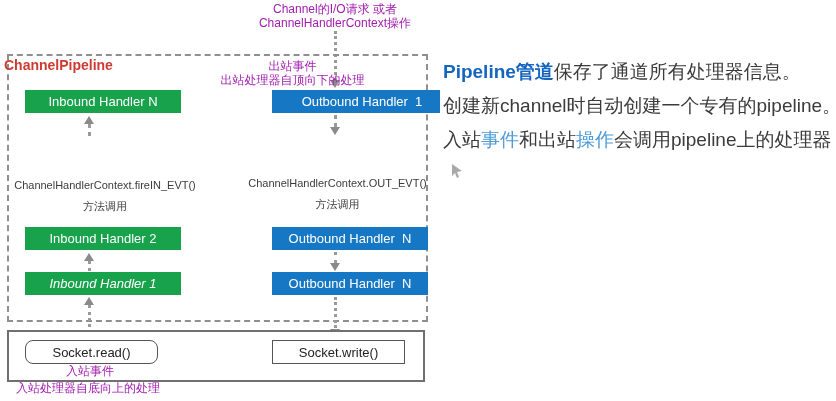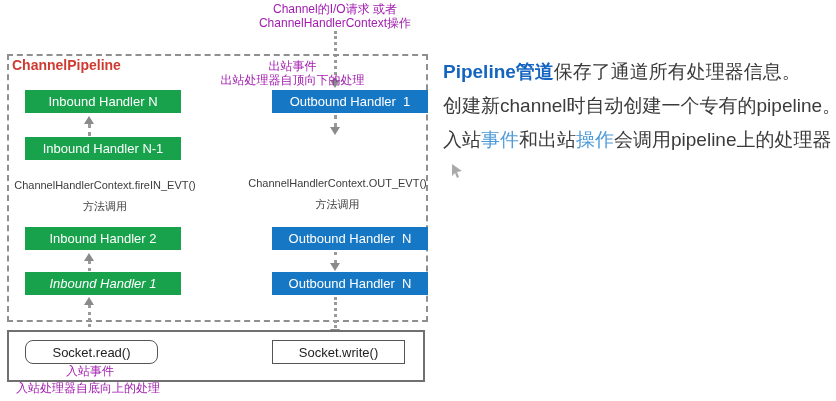--- a/index.html
+++ b/index.html
@@ -46,25 +46,24 @@
 
   <div class="abs dotline" style="left:334px; top:31px; height:50px;"></div>
   <div class="abs tri-down" style="left:330px; top:80px;"></div>
 
   <div class="abs ann" style="left:200px; top:36px; width:185px; line-height:13.5px; z-index:3;margin-top:24px;">
     <div>出站事件</div>
     <div>出站处理器自顶向下的处理</div>
   </div>
 
   <div class="abs pipeline-box" style="left:7px; top:54px; width:417px; height:264px;"></div>
-  <div class="abs pipeline-title" style="left:12px; top:57px;">ChannelPipeline</div>
+  <div class="abs pipeline-title" style="left:4px; top:57px;">ChannelPipeline</div>
 
   <div class="abs hbox green" style="left:25px; top:90px;">Inbound Handler N</div>
-  <div class="abs hbox green" style="left:25px; top:137px;">Inbound Handler N-1</div>
-  <div class="abs hbox blue" style="left:272px; top:90px;">Outbound Handler  1</div>
+  <div class="abs hbox blue" style="left:272px; top:90px;padding-left:12px;">Outbound Handler  1</div>
 
   <div class="abs tri-up" style="left:84px; top:116px;"></div>
   <div class="abs dotline" style="left:88px; top:124px; height:12px;"></div>
 
   <div class="abs dotline" style="left:334px; top:115px; height:12px;"></div>
   <div class="abs tri-down" style="left:330px; top:127px;"></div>
 
   <div class="abs callnote" style="left:10px; top:175px; width:190px;">
     <div>ChannelHandlerContext.fireIN_EVT()</div>
     <div>方法调用</div>

